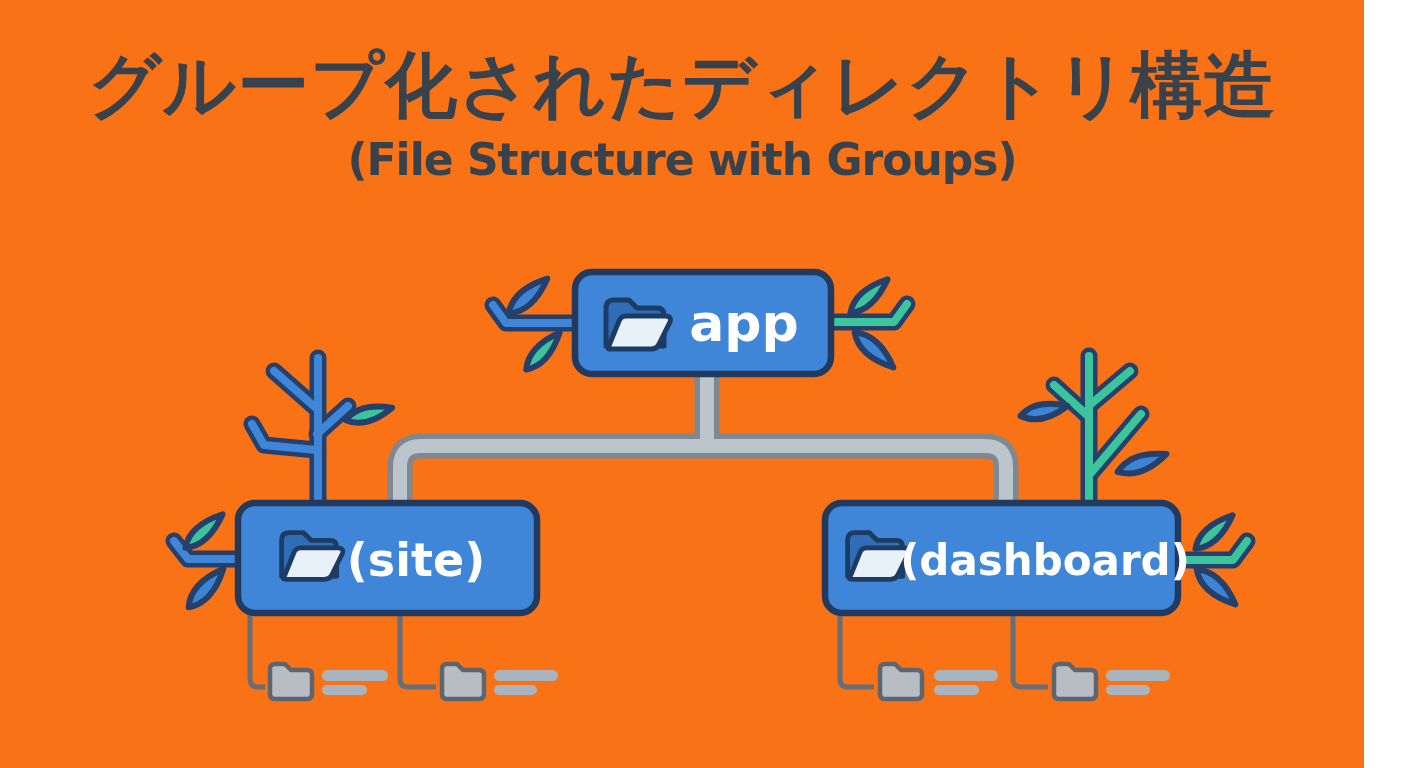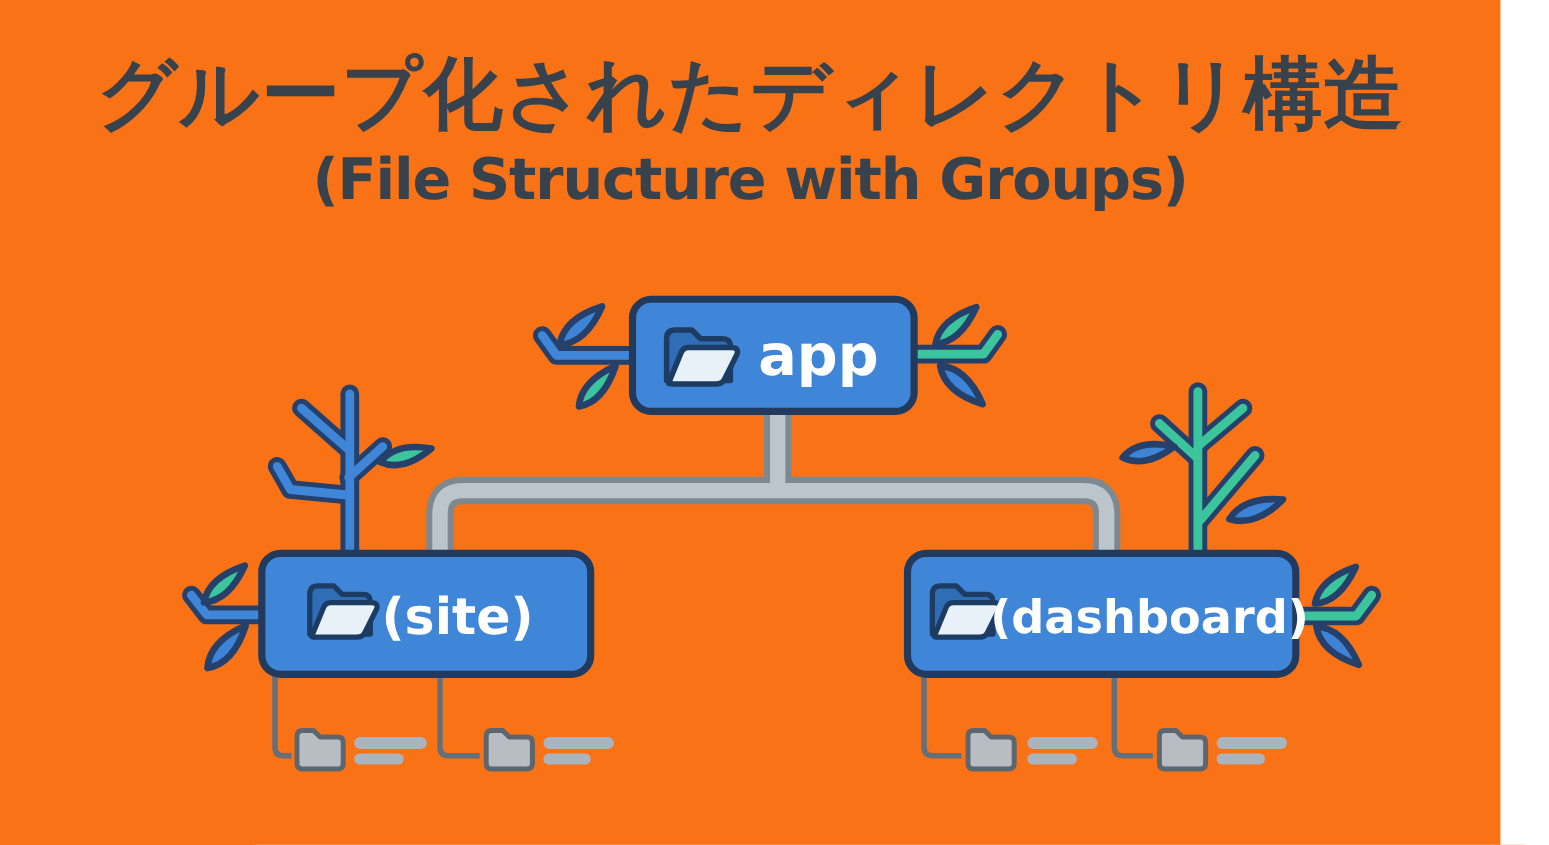--- a/index.html
+++ b/index.html
@@ -23,21 +23,21 @@
     color: #38424d;
     user-select: none;
   }
   .title-main {
     font-size: 72px;
     font-weight: 800;
     line-height: 1.05;
     letter-spacing: 1px;
   }
   .title-sub {
-    font-size: 52px;
+    font-size: 44px;
     font-weight: 700;
     line-height: 1.0;
     margin-top: 14px;
     letter-spacing: -1px;
   }
   svg.diagram {
     position: absolute;
     left: 0;
     top: 0;
   }

